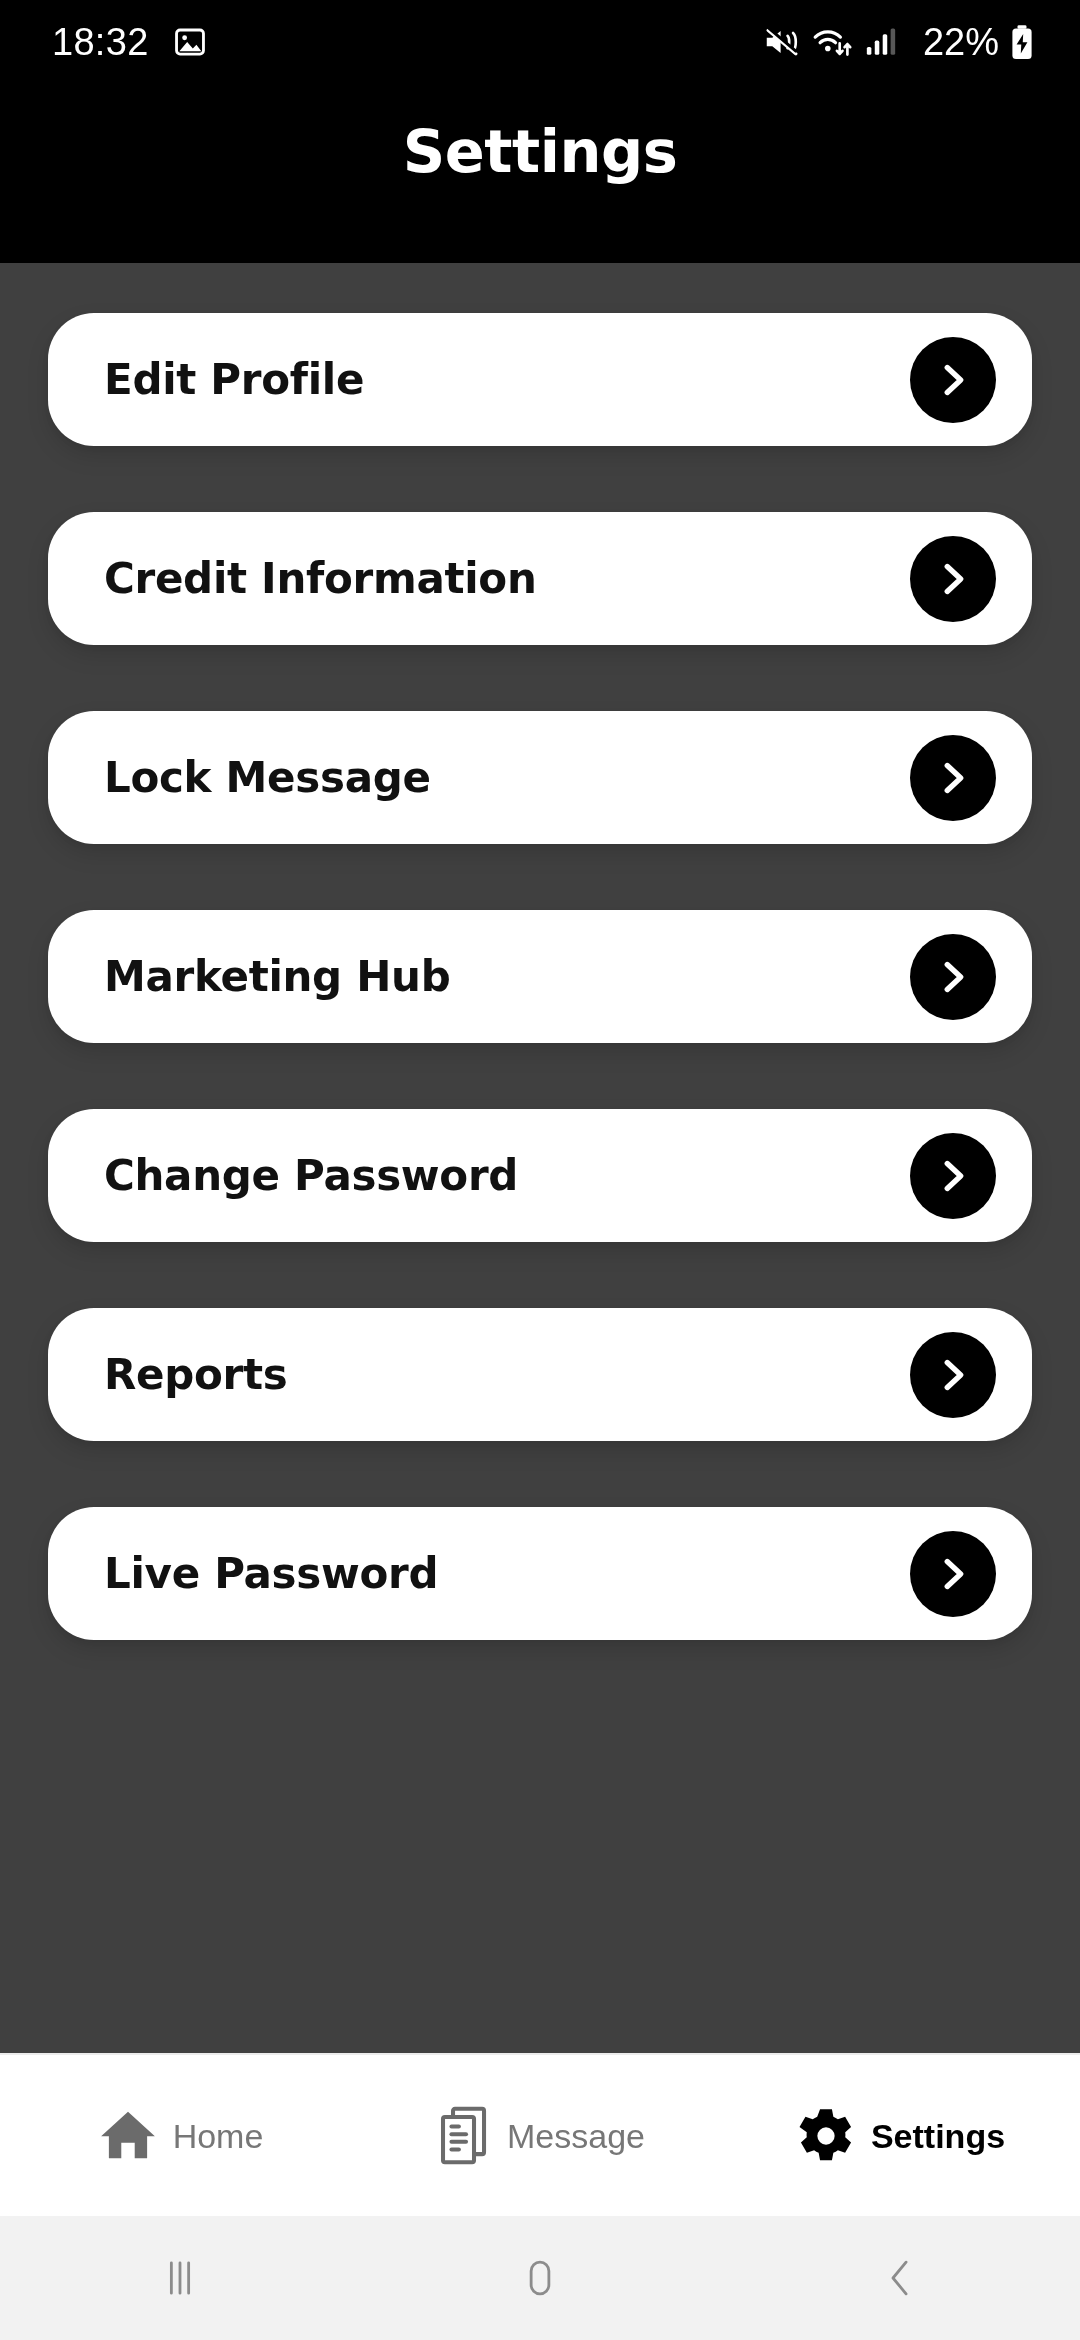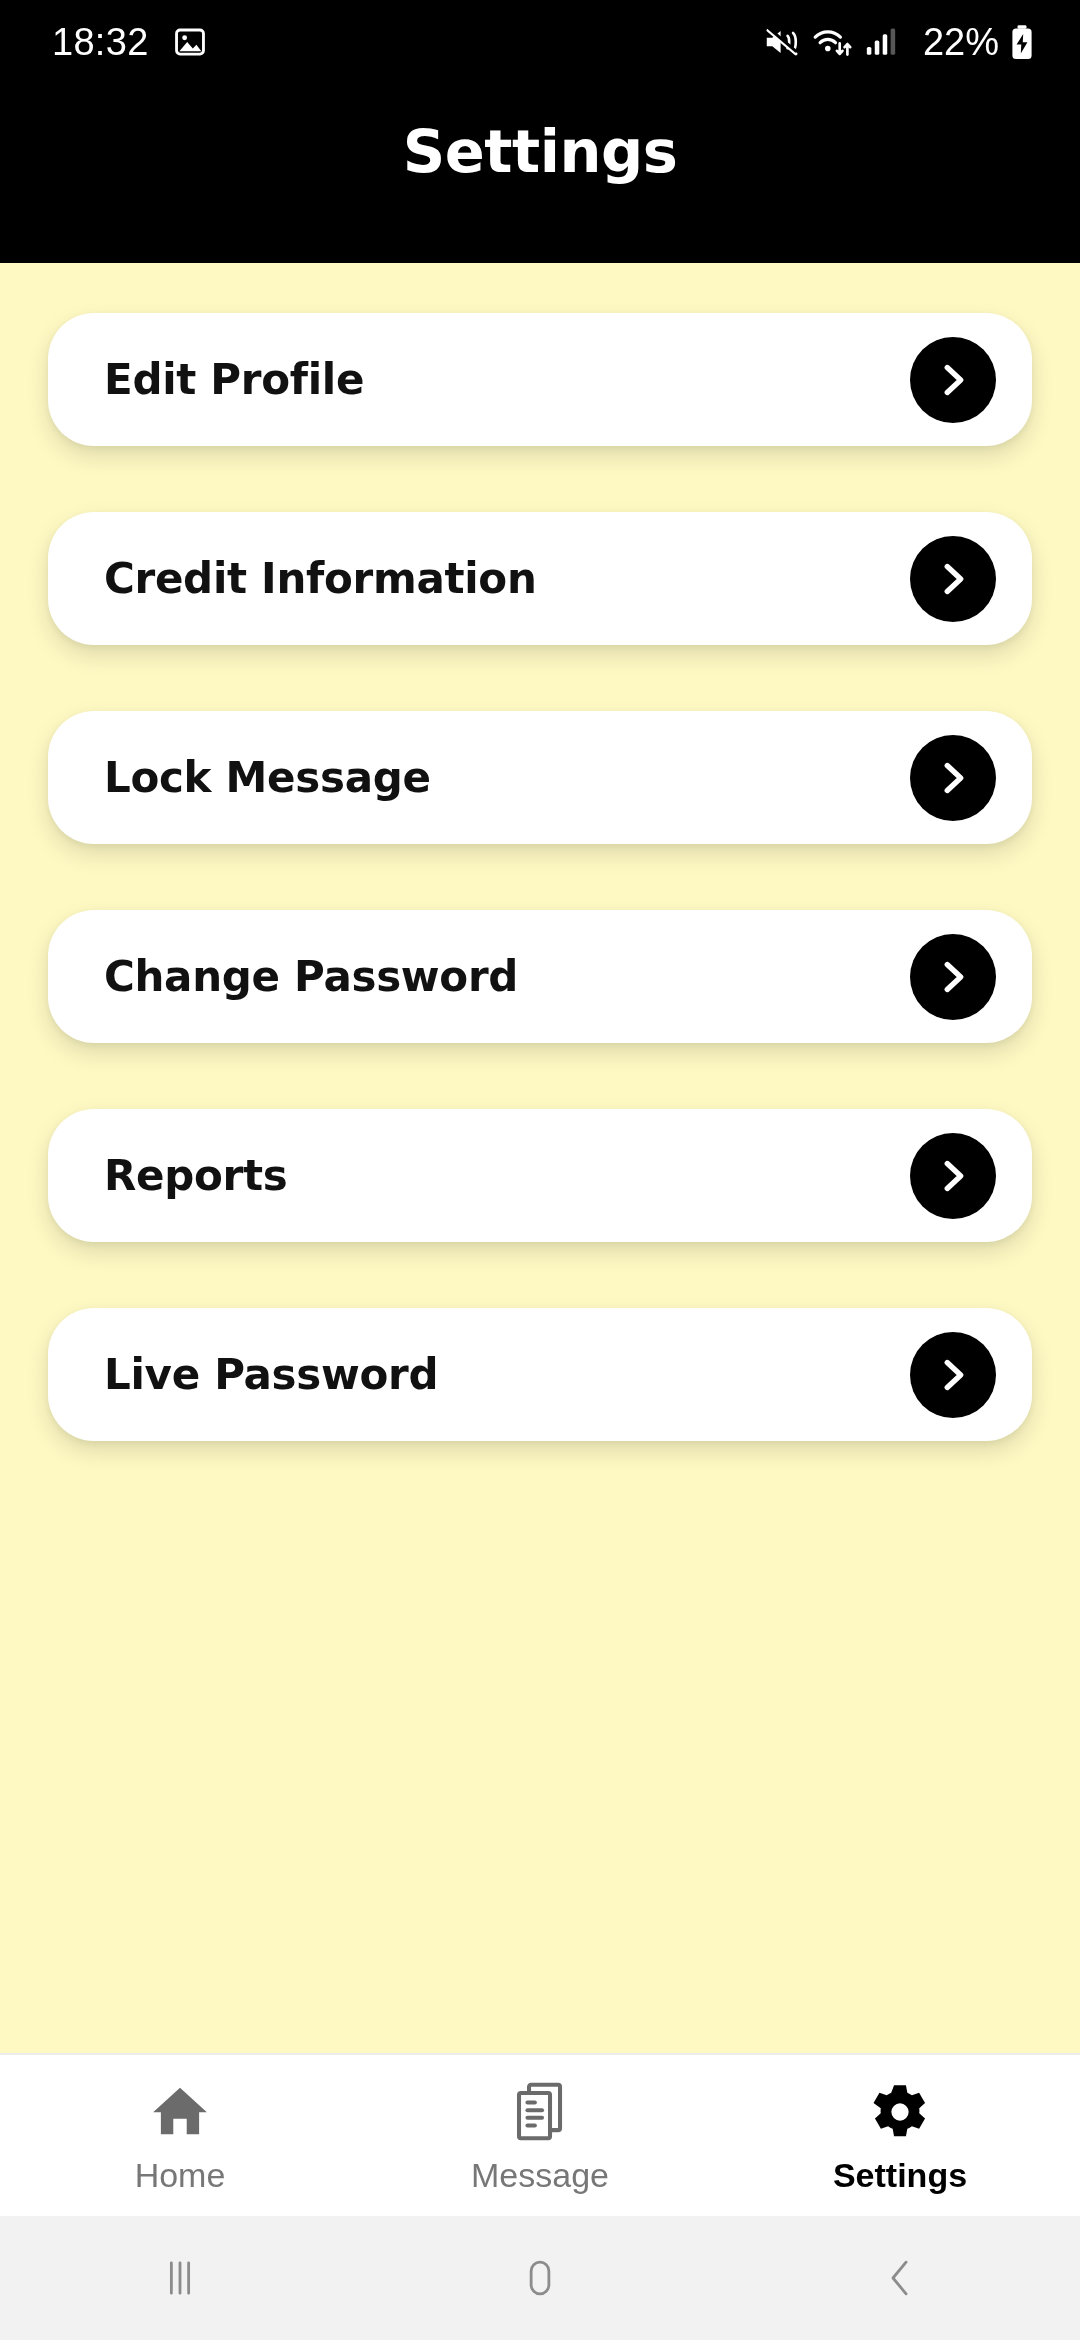--- a/index.html
+++ b/index.html
@@ -82,21 +82,21 @@
     font-size:59px;
     font-weight:bold;
     font-family:"DejaVu Sans", sans-serif;
     letter-spacing:-0.5px;
     line-height:1;
   }
 
   
   .content {
     flex:1 1 auto;
-    background:#fef9c3;
+    background:#404040;
     padding:50px 48px 0 48px;
     display:flex;
     flex-direction:column;
     gap:66px;
     overflow:hidden;
   }
 
   .card {
     position:relative;
     height:133px;
@@ -136,21 +136,21 @@
     background:#ffffff;
     border-top:2px solid #ececec;
     display:flex;
     align-items:center;
   }
 
   .tab {
     flex:1 1 0;
     height:100%;
     display:flex;
-    flex-direction:column;
+    flex-direction:row;
     align-items:center;
     justify-content:center;
     gap:14px;
   }
 
   .tab-icon {
     height:64px;
     display:flex;
     align-items:center;
     justify-content:center;
@@ -276,20 +276,28 @@
 
     <div class="card">
       <span class="card-label">Lock Message</span>
       <span class="chev-btn">
         <svg class="icon-svg" width="46" height="46" viewBox="0 0 24 24">
           <path d="M9 5.5 L16 12 L9 18.5" fill="none" stroke="#ffffff" stroke-width="2.8" stroke-linecap="round" stroke-linejoin="round"></path>
         </svg>
       </span>
     </div>
 
+    <div class="card">
+      <span class="card-label">Marketing Hub</span>
+      <span class="chev-btn">
+        <svg class="icon-svg" width="46" height="46" viewBox="0 0 24 24">
+          <path d="M9 5.5 L16 12 L9 18.5" fill="none" stroke="#ffffff" stroke-width="2.8" stroke-linecap="round" stroke-linejoin="round"></path>
+        </svg>
+      </span>
+    </div>
 
     <div class="card">
       <span class="card-label">Change Password</span>
       <span class="chev-btn">
         <svg class="icon-svg" width="46" height="46" viewBox="0 0 24 24">
           <path d="M9 5.5 L16 12 L9 18.5" fill="none" stroke="#ffffff" stroke-width="2.8" stroke-linecap="round" stroke-linejoin="round"></path>
         </svg>
       </span>
     </div>
 

